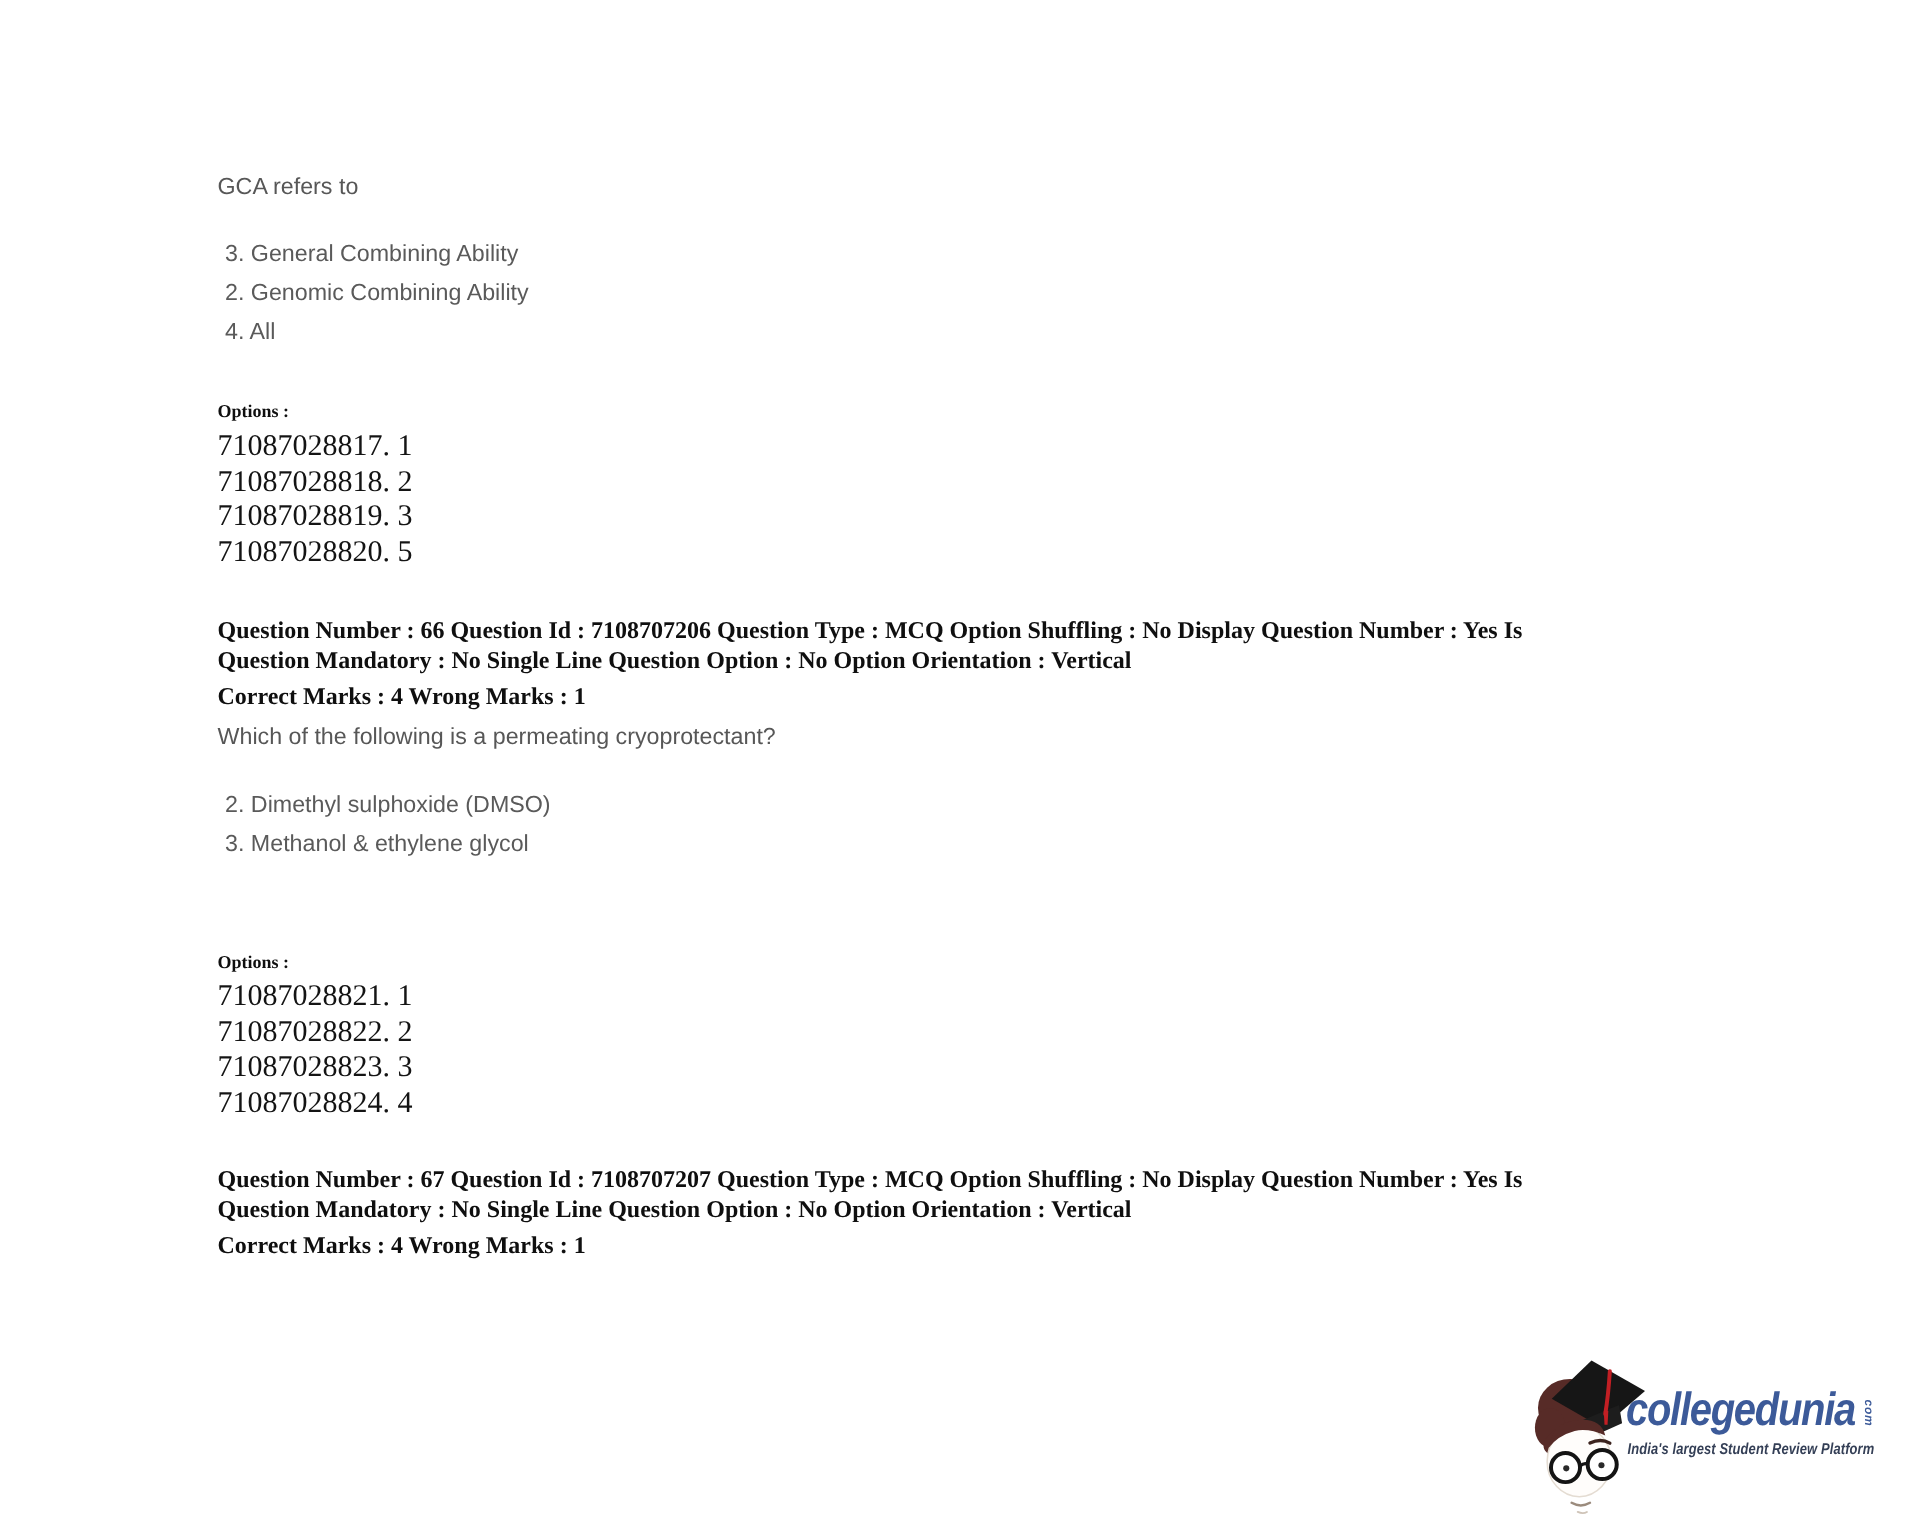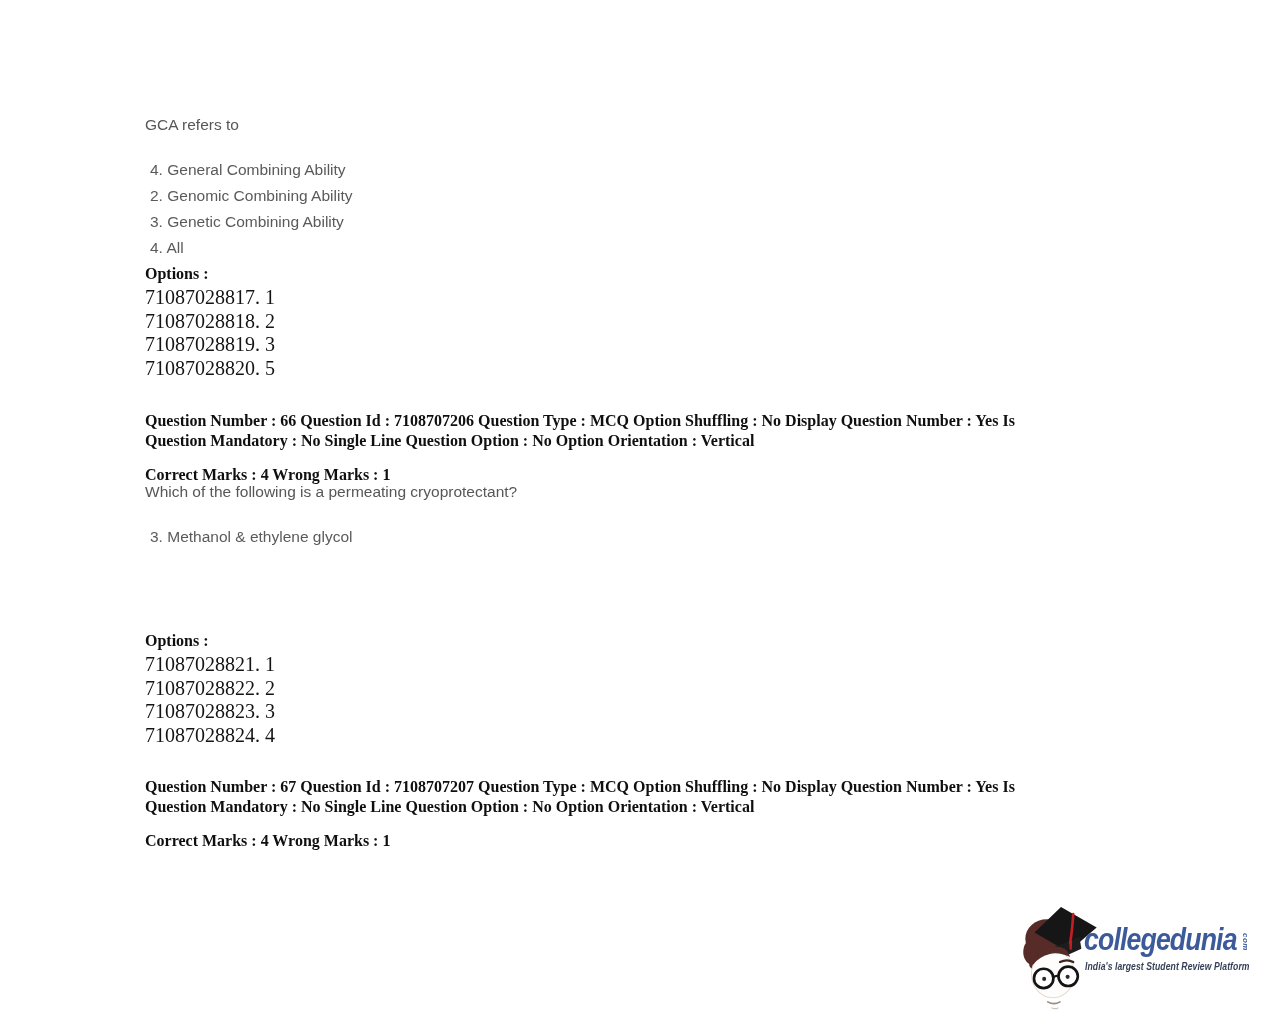--- a/index.html
+++ b/index.html
@@ -38,26 +38,26 @@
     color: #0f0f0f;
     line-height: 20px;
     white-space: nowrap;
   }
   .marks-line {
     font-family: "Liberation Serif", serif;
     font-size: 16px;
     font-weight: 700;
     color: #0f0f0f;
     line-height: 20px;
-    margin-top: 14px;
+    margin-top: 4px;
     white-space: nowrap;
   }
   .options-label {
     font-family: "Liberation Serif", serif;
-    font-size: 16px;
+    font-size: 12px;
     font-weight: 700;
     color: #0f0f0f;
     line-height: 24px;
     white-space: nowrap;
   }
   .option-id-list .option-id {
     font-family: "Liberation Serif", serif;
     font-size: 20px;
     font-weight: 400;
     color: #141414;
@@ -105,23 +105,22 @@
 </style>
 </head>
 <body>
 
 <div class="page">
 
   <section>
     <div class="abs q-sans" style="left:145px; top:112px;">GCA refers to</div>
 
     <div class="abs choice-list" style="left:150px; top:157px;">
-      <div class="choice">4. General Combining Ability</div>
+      <div class="choice">3. General Combining Ability</div>
       <div class="choice">2. Genomic Combining Ability</div>
-      <div class="choice">3. Genetic Combining Ability</div>
       <div class="choice">4. All</div>
     </div>
 
     <div class="abs options-label" style="left:145px; top:262px;">Options :</div>
 
     <div class="abs option-id-list" style="left:145px; top:286px;">
       <div class="option-id">71087028817. 1</div>
       <div class="option-id">71087028818. 2</div>
       <div class="option-id">71087028819. 3</div>
       <div class="option-id">71087028820. 5</div>
@@ -131,20 +130,21 @@
   <section>
     <div class="abs" style="left:145px; top:411px;">
       <div class="meta-line">Question Number : 66 Question Id : 7108707206 Question Type : MCQ Option Shuffling : No Display Question Number : Yes Is</div>
       <div class="meta-line">Question Mandatory : No Single Line Question Option : No Option Orientation : Vertical</div>
       <div class="marks-line">Correct Marks : 4 Wrong Marks : 1</div>
     </div>
 
     <div class="abs q-sans" style="left:145px; top:479px;">Which of the following is a permeating cryoprotectant?</div>
 
     <div class="abs choice-list" style="left:150px; top:524px;">
+      <div class="choice">2. Dimethyl sulphoxide (DMSO)</div>
       <div class="choice">3. Methanol &amp; ethylene glycol</div>
     </div>
 
     <div class="abs options-label" style="left:145px; top:629px;">Options :</div>
 
     <div class="abs option-id-list" style="left:145px; top:653px;text-align:center;">
       <div class="option-id">71087028821. 1</div>
       <div class="option-id">71087028822. 2</div>
       <div class="option-id">71087028823. 3</div>
       <div class="option-id">71087028824. 4</div>

